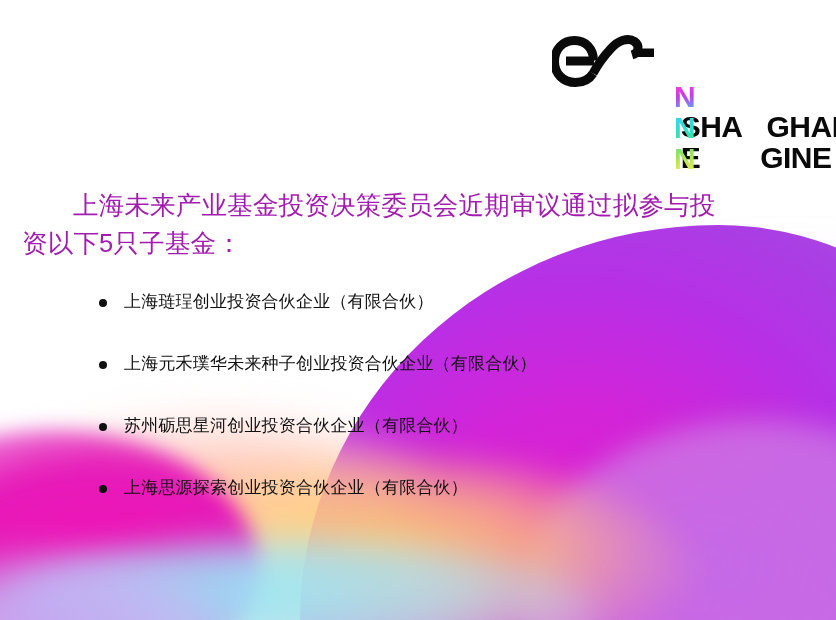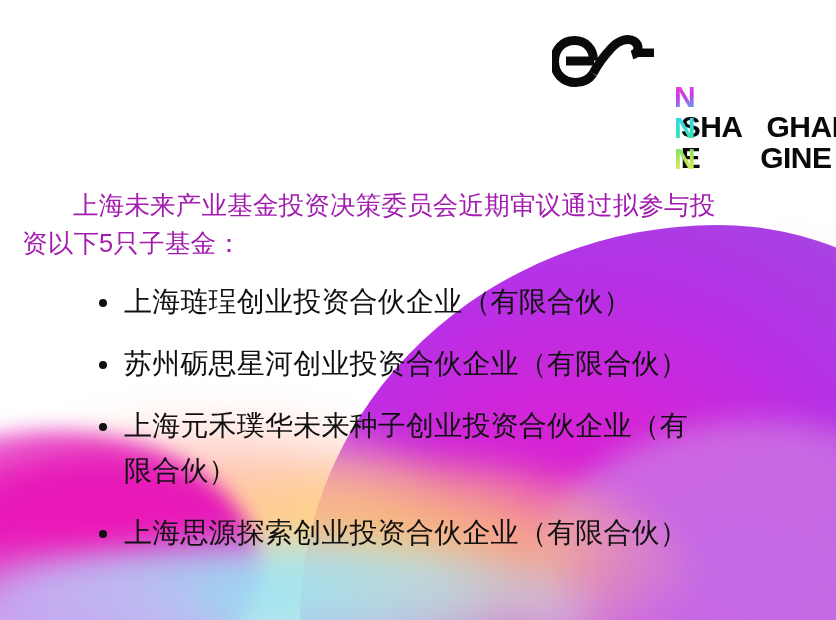--- a/index.html
+++ b/index.html
@@ -250,21 +250,21 @@
   .fund-list {
     list-style: none;
     margin: 14px 0 0 0;
     padding: 0;
   }
 
   .fund-item {
     position: relative;
     margin: 17px 0 9px 0;
     padding: 0 120px 0 124px;
-    font-size: 28px;
+    font-size: 17px;
     line-height: 45px;
     color: #101010;
     letter-spacing: 0.2px;
     font-family: Liberation Sans, sans-serif;
   }
 
   .fund-item::before {
     content: "";
     position: absolute;
     left: 99px;
@@ -326,24 +326,24 @@
 
   <div class="content">
 
     <p class="lead">上海未来产业基金投资决策委员会近期审议通过拟参与投资以下5只子基金：</p>
 
     <ul class="fund-list">
       <li class="fund-item">
         <span class="cont">上海琏珵创业投资合伙企业（有限合伙）</span>
       </li>
       <li class="fund-item">
-        <span class="cont">苏州砺思星河创业投资合伙企业（有限合伙）</span>
+        <span class="cont">上海元禾璞华未来种子创业投资合伙企业（有限合伙）</span>
       </li>
       <li class="fund-item">
-        <span class="cont">上海元禾璞华未来种子创业投资合伙企业（有限合伙）</span>
+        <span class="cont">苏州砺思星河创业投资合伙企业（有限合伙）</span>
       </li>
       <li class="fund-item">
         <span class="cont">上海思源探索创业投资合伙企业（有限合伙）</span>
       </li>
     </ul>
   </div>
 
 </div>
 
 </body></html>

